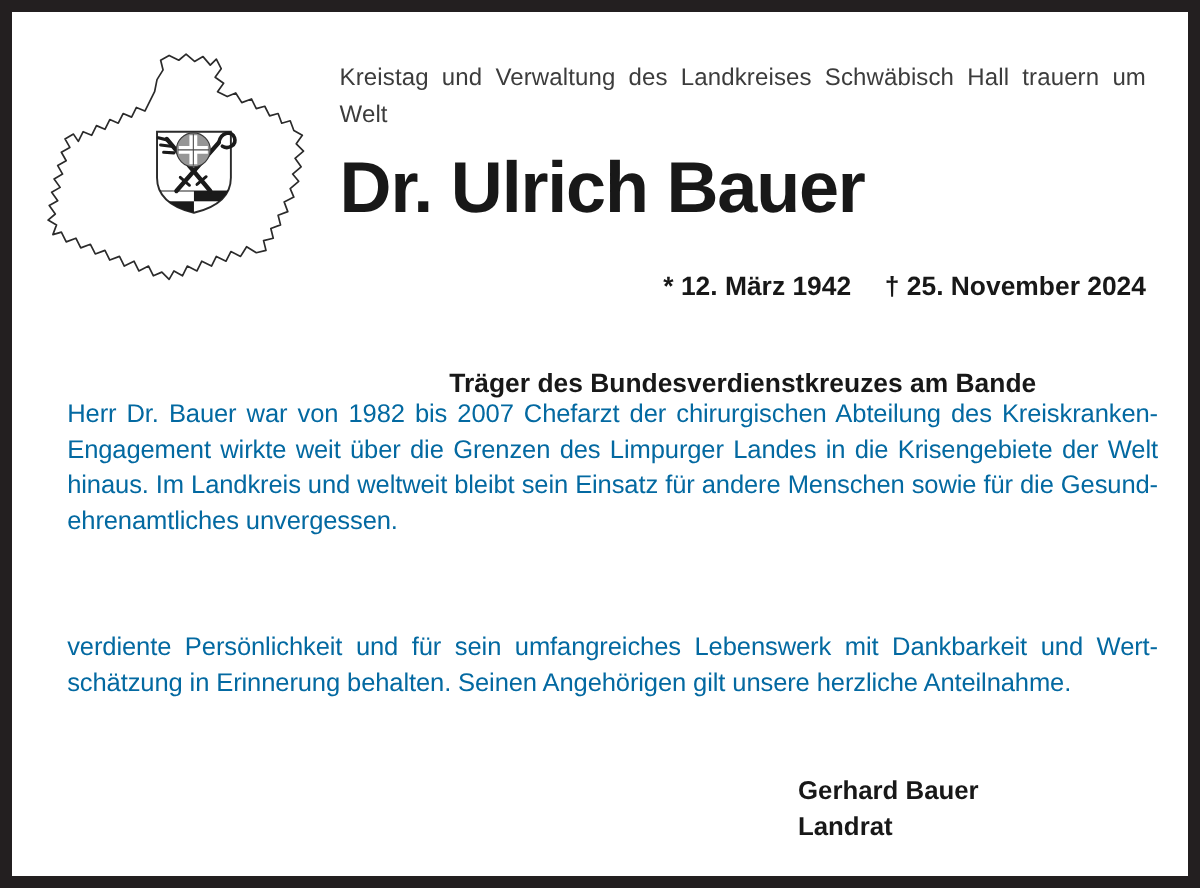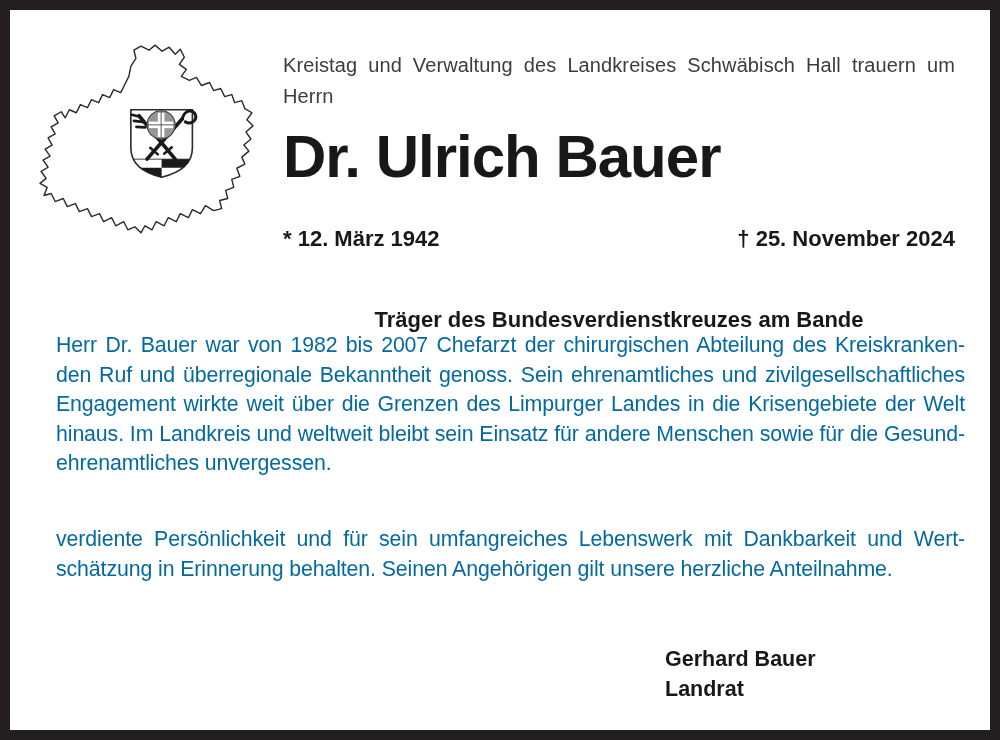--- a/index.html
+++ b/index.html
@@ -13,21 +13,21 @@
     position:absolute;left:283px;top:50px;width:672px;
     font-size:20px;line-height:31px;color:#3c3c3c;letter-spacing:.1px;
   }
   .intro .l1{text-align:justify;text-align-last:justify;}
   .name{
     position:absolute;left:283px;top:124px;width:672px;text-align:left;
     font-size:60px;font-weight:700;letter-spacing:-1px;color:#181818;line-height:66px;
   }
   .dates{
     position:absolute;left:283px;top:226px;width:672px;
-    display:flex;justify-content:space-between;gap:48px;
+    display:flex;justify-content:flex-end;gap:28px;
     font-size:22px;font-weight:700;color:#181818;
   }
   .honor{
     position:absolute;left:283px;top:266px;width:672px;text-align:center;
     font-size:22px;font-weight:700;color:#181818;margin-top:41px;
   }
   .para{
     position:absolute;left:56px;width:909px;
     font-size:21.3px;line-height:29.6px;color:#0369a1;letter-spacing:-.1px;
   }
@@ -76,35 +76,34 @@
       <line x1="124" y1="74" x2="124" y2="98" stroke="#ffffff" stroke-width="6.5"></line>
       <line x1="112" y1="86" x2="136" y2="86" stroke="#ffffff" stroke-width="6.5"></line>
       <line x1="124" y1="73" x2="124" y2="99" stroke="#4a4a4a" stroke-width="0.9"></line>
       <line x1="111" y1="86" x2="137" y2="86" stroke="#4a4a4a" stroke-width="0.9"></line>
     </g>
   </g>
 </svg>
 
 <div class="intro">
   <div class="l1">Kreistag und Verwaltung des Landkreises Schwäbisch Hall trauern um</div>
-  <div class="l2">Herrn</div>
+  <div class="l2">Welt</div>
 </div>
 
 <div class="name">Dr. Ulrich Bauer</div>
 
 <div class="dates">
   <span>* 12. März 1942</span>
   <span>† 25. November 2024</span>
 </div>
 
 <div class="honor">Träger des Bundesverdienstkreuzes am Bande</div>
 
 <div class="para p1">
   <div class="jl">Herr Dr. Bauer war von 1982 bis 2007 Chefarzt der chirurgischen Abteilung des Kreiskranken-</div>
-  <div class="jl">den Ruf und überregionale Bekanntheit genoss. Sein ehrenamtliches und zivilgesellschaftliches</div>
   <div class="jl">Engagement wirkte weit über die Grenzen des Limpurger Landes in die Krisengebiete der Welt</div>
   <div class="jl">hinaus. Im Landkreis und weltweit bleibt sein Einsatz für andere Menschen sowie für die Gesund-</div>
   <div class="last">ehrenamtliches unvergessen.</div>
 </div>
 
 <div class="para p2">
   <div class="jl">verdiente Persönlichkeit und für sein umfangreiches Lebenswerk mit Dankbarkeit und Wert-</div>
   <div class="last">schätzung in Erinnerung behalten. Seinen Angehörigen gilt unsere herzliche Anteilnahme.</div>
 </div>
 

